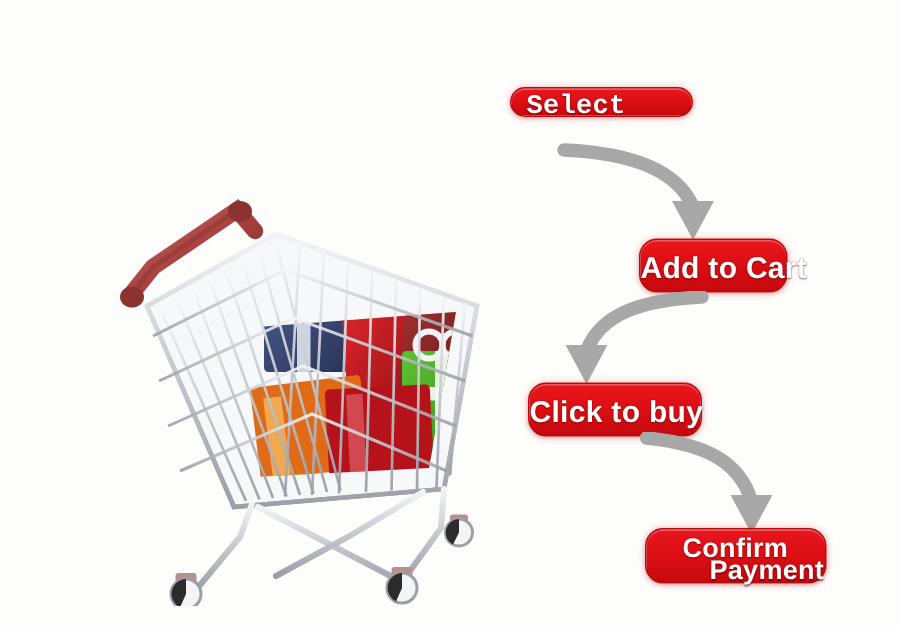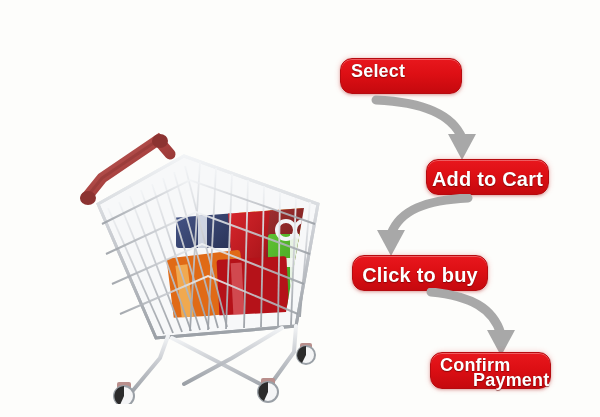--- a/index.html
+++ b/index.html
@@ -56,35 +56,35 @@
     position: absolute;
     color: #ffffff;
     font-weight: bold;
     font-size: 19px;
     letter-spacing: 0.2px;
     white-space: nowrap;
     text-shadow: 0 1px 1px rgba(90,0,0,0.55), 0 0 1px rgba(90,0,0,0.5);
   }
 
   
-  #btn-select          { left: 340px; top: 58px;  width: 122px; height: 36px; }
+  #btn-select          { left: 340px; top: 58px;  width: 122px; height: 20px; font-family: Liberation Mono, monospace; }
   #btn-select .line1   { left: 10px;  top: 2px;  font-size: 18px; }
   #btn-select .line2   { left: 44px;  top: 16px; font-size: 18px; }
 
   
-  #btn-addcart         { left: 426px; top: 159px; width: 123px; height: 36px; padding-left: 19px; }
+  #btn-addcart         { left: 426px; top: 159px; width: 99px; height: 36px; padding-left: 19px; }
   #btn-addcart .line1  { left: 0; right: 0; top: 8px; text-align: center; font-size: 20px; }
 
   
-  #btn-clickbuy        { left: 352px; top: 255px; width: 136px; height: 36px; }
+  #btn-clickbuy        { left: 352px; top: 255px; width: 116px; height: 36px; }
   #btn-clickbuy .line1 { left: 0; right: 0; top: 8px; text-align: center; font-size: 20px; }
 
   
   #btn-confirm         { left: 430px; top: 352px; width: 121px; height: 37px; }
-  #btn-confirm .line1  { left: 9px;  top: 2px;  font-size: 18px; }
+  #btn-confirm .line1  { left: 24px;  top: 2px;  font-size: 18px; }
   #btn-confirm .line2  { left: 42px; top: 17px; font-size: 18px; }
 
   
   .arrow { position: absolute; }
 
   
   #cart {
     position: absolute;
     left: 72px;
     top: 112px;

